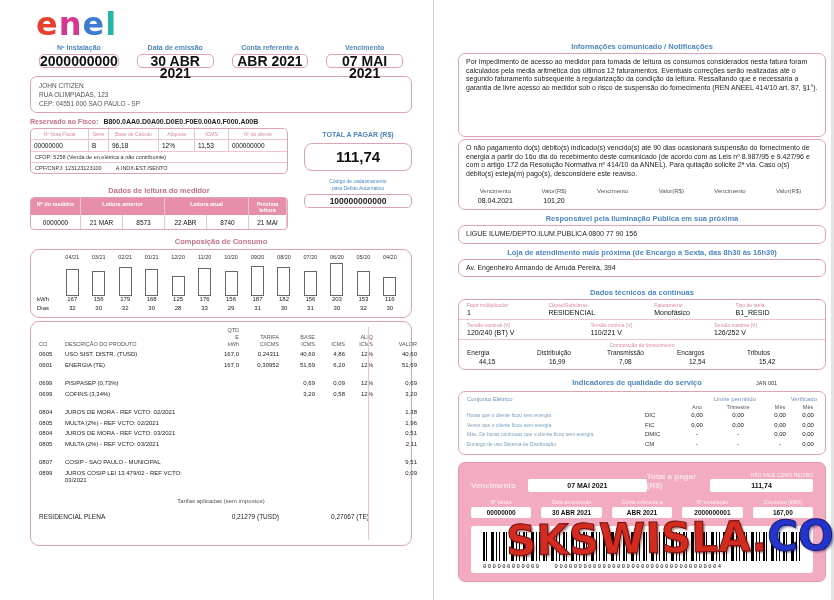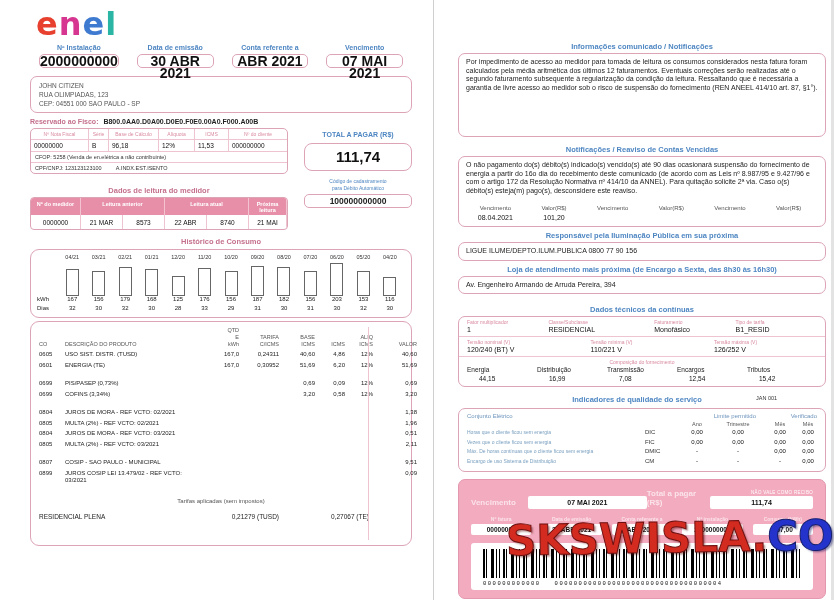--- a/index.html
+++ b/index.html
@@ -103,21 +103,21 @@
   .tech-r1{grid-template-columns:1fr 1.3fr 1fr 1fr}
   .tech-r2{grid-template-columns:1.2fr 1.2fr 1fr}
   .t-lab{font-size:5px;color:#d98ba1}
   .t-val{font-size:7px;color:#111;margin-top:1px}
   .comp{padding:2px 8px 4px}
   .comp-lab{text-align:center;font-size:5px;color:#d98ba1}
   .comp-grid{display:grid;grid-template-columns:repeat(5,1fr);margin-top:1px}
   .comp-name{font-size:6.5px;color:#222}
   .comp-val{font-size:6.5px;color:#111;margin-top:2px;padding-left:12px}
 
-  .q-head{display:flex;margin-top:8px;align-items:flex-start}
+  .q-head{display:flex;margin-top:8px;align-items:center}
   .q-title{flex:1;text-align:center;font-size:7.5px;font-weight:bold;color:#4e86c2;padding-left:60px}
   .q-ref{width:70px;font-size:5.5px;color:#333;text-align:left}
   .q-box{margin-top:4px;border:1px solid #dda4b6;border-radius:7px;padding:4px 8px 6px;background:#fff;min-height:52px}
   .q-group{display:flex;font-size:6px;color:#6d94bc}
   .q-conj{width:190px}
   .q-lim{width:118px;text-align:center}
   .q-ver{flex:1;text-align:center}
   .q-grid{display:grid;grid-template-columns:178px 34px 36px 46px 38px 1fr;margin-top:2px}
   .q-sub{font-size:5.5px;color:#555;text-align:center}
   .q-desc{font-size:5px;color:#7aa0c0;line-height:7.5px}
@@ -247,21 +247,21 @@
         <div class="total-label">TOTAL A PAGAR (R$)</div>
         <div class="total-box">111,74</div>
         <div class="debit-label">
           <div>Código de cadastramento</div>
           <div>para Débito Automático</div>
         </div>
         <div class="debit-box">100000000000</div>
       </div>
     </div>
 
-    <div class="sec-title-rose hist-title">Histórico de Consumo</div>
+    <div class="sec-title-rose hist-title">Composição de Consumo</div>
     <div class="chart-box">
       <div class="cc-row">
         <div class="cc-labels">
           <div class="cc-sp-m"></div>
           <div class="cc-sp-b"></div>
           <div class="cc-lab">kWh</div>
           <div class="cc-lab">Dias</div>
         </div>
       <div class="cc-col">
             <div class="cc-month">04/21</div>
@@ -514,21 +514,20 @@
     </div>
   </div>
 
   <div class="pr">
 
     <div class="sec-title t1">Informações comunicado / Notificações</div>
     <div class="sec-box b1">
       <span>Por impedimento de acesso ao medidor para tomada de leitura os consumos considerados nesta fatura foram calculados pela média aritmética dos últimos 12 faturamentos. Eventuais correções serão realizadas até o segundo faturamento subsequente à regularização da condição da leitura. Ressaltando que é necessária a garantia de livre acesso ao medidor sob o risco de suspensão do fornecimento (REN ANEEL 414/10 art. 87, §1°).</span>
     </div>
 
-    <div class="sec-title t2">Notificações / Reaviso de Contas Vencidas</div>
     <div class="sec-box b2">
       <span>O não pagamento do(s) débito(s) indicado(s) vencido(s) até 90 dias ocasionará suspensão do fornecimento de energia a partir do 16o dia do recebimento deste comunicado (de acordo com as Leis nº 8.987/95 e 9.427/96 e com o artigo 172 da Resolução Normativa nº 414/10 da ANNEL). Para quitação solicite 2ª via. Caso o(s) débito(s) esteja(m) pago(s), desconsidere este reaviso.</span>
       <div class="overdue">
         <div class="od-h">Vencimento</div>
         <div class="od-h">Valor(R$)</div>
         <div class="od-h">Vencimento</div>
         <div class="od-h">Valor(R$)</div>
         <div class="od-h">Vencimento</div>
         <div class="od-h">Valor(R$)</div>
         <div class="od-v">08.04.2021</div>

